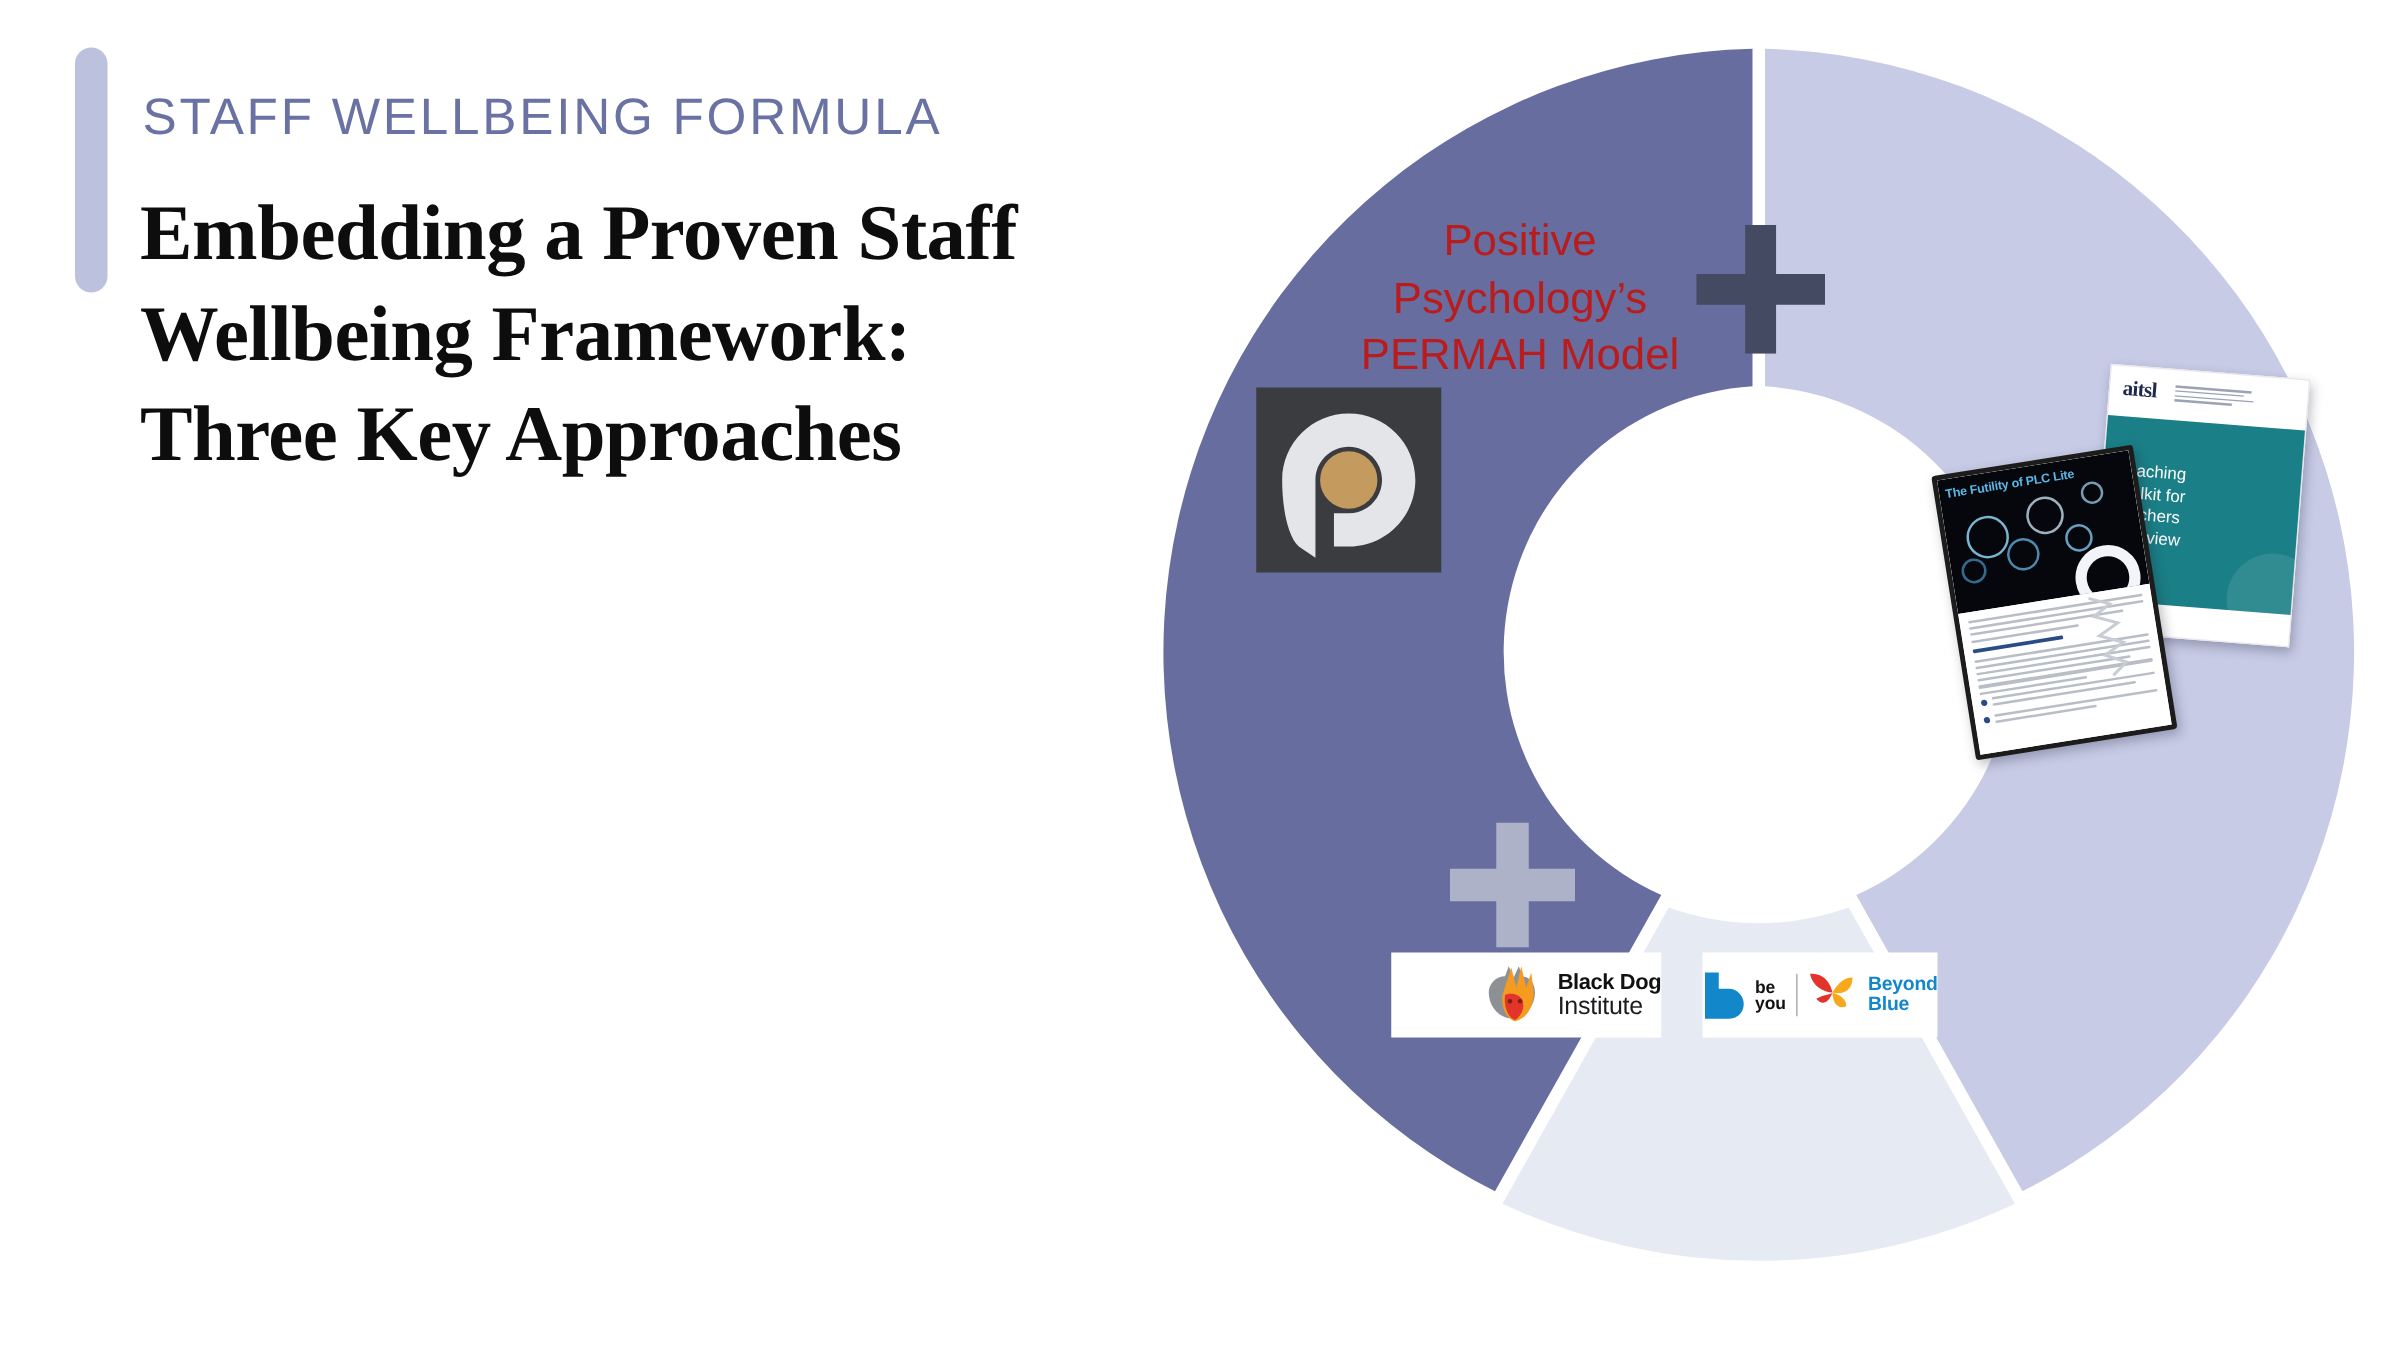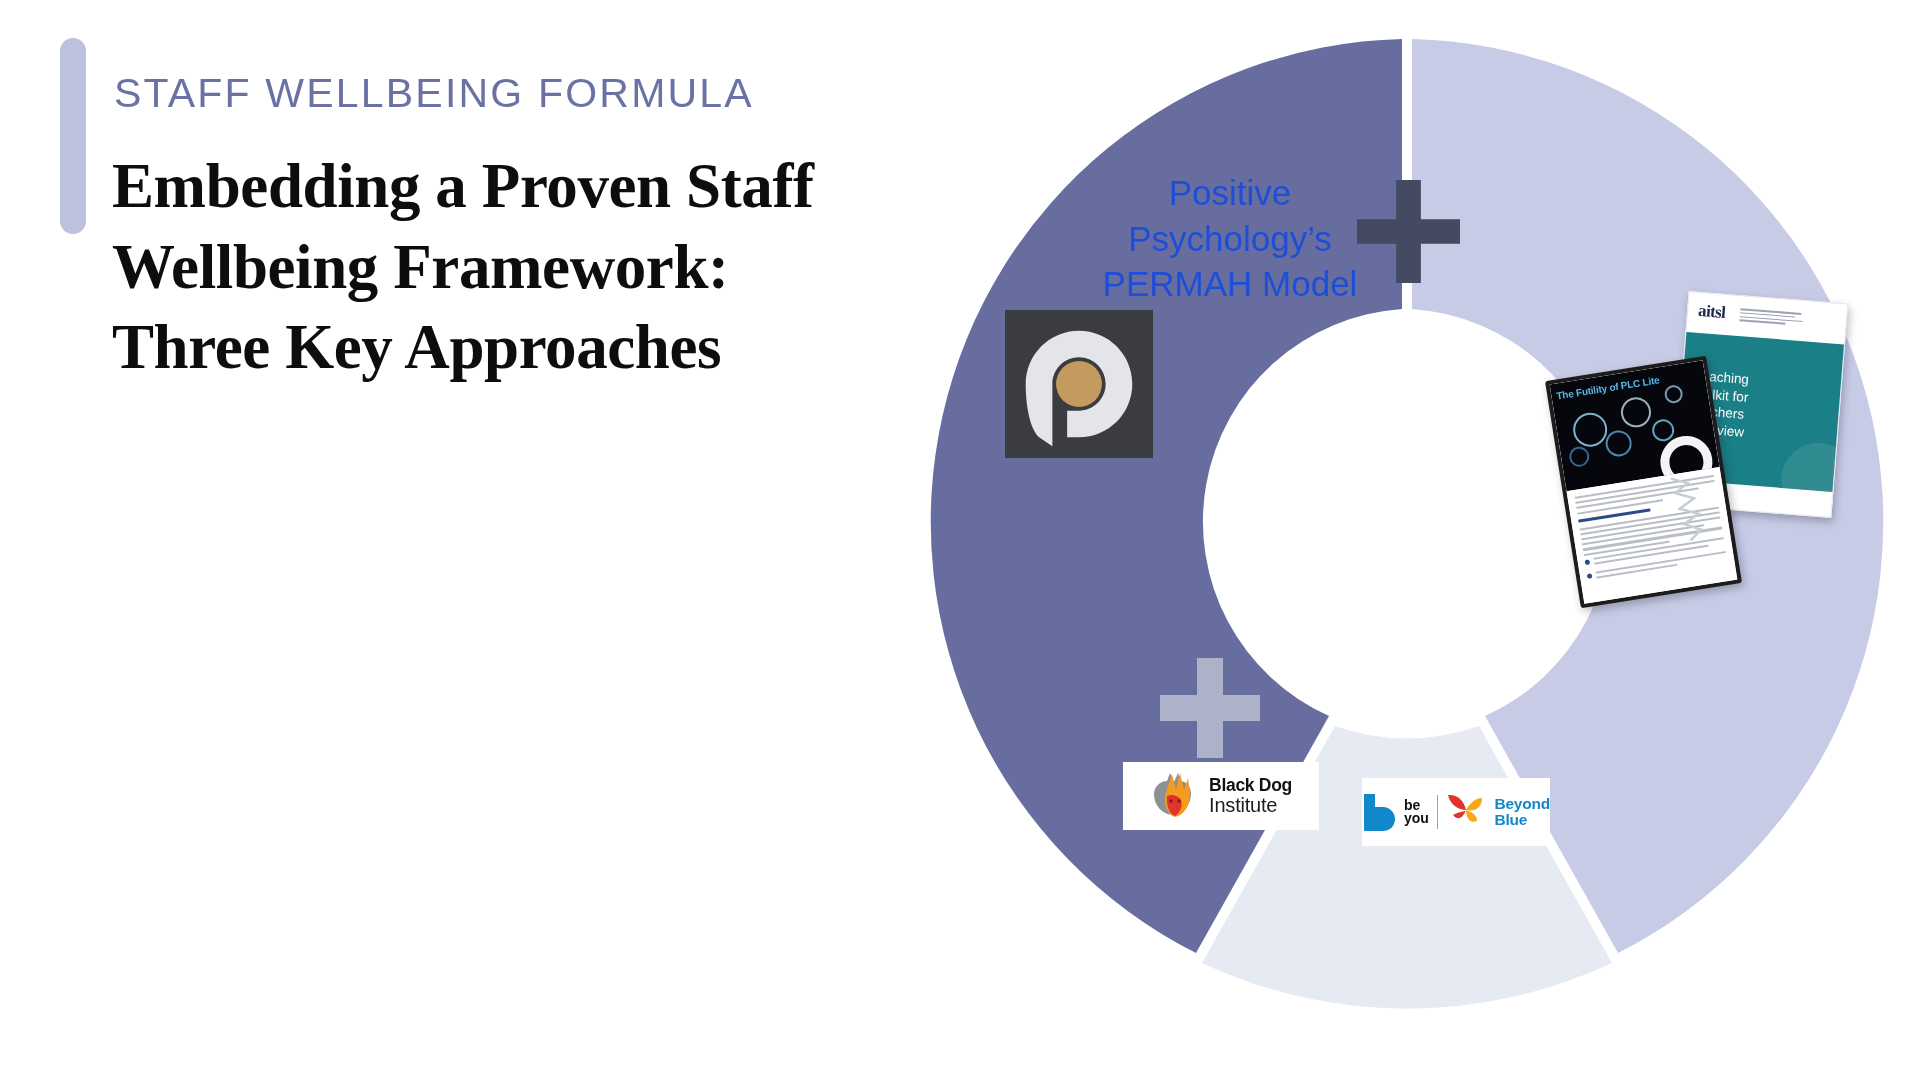--- a/index.html
+++ b/index.html
@@ -45,21 +45,21 @@
 
   
   .seg-label {
     position:absolute;
     text-align:center;
     font-family:"Liberation Sans", sans-serif;
     font-size:35px; font-weight:400;
     line-height:1.30;
     white-space:pre-line;
   }
-  .label-permah { left:168px; top:148px; width:310px; color:#1d4ed8; }
+  .label-permah { left:154px; top:148px; width:310px; color:#b91c1c; }
   .label-edu    { left:545px; top:148px; width:310px; color:#14161c; }
   .label-advice { left:338px; top:828px; width:400px; color:#14161c; }
 
   
   .plus { position:absolute; }
 
   .plus-top    { left:450px; top:158px;  width:103px; height:103px; }
   .plus-bl     { left:253px; top:636px;  width:100px; height:100px; }
 
   
@@ -142,22 +142,22 @@
   .plc-bullet { display:flex; gap:4px; margin-bottom:4px; }
   .plc-bullet .bd { flex:0 0 5px; height:5px; border-radius:50%; background:#2a4c86; margin-top:1px; }
   .plc-bullet .bl { flex:1; }
   .plc-squiggle { position:absolute; right:4px; top:2px; width:54px; height:72px; z-index:2; }
 
   
   .logo-card {
     position:absolute; background:#ffffff;
     display:flex; align-items:center; justify-content:center;
   }
-  .card-bdi { left:216px; top:740px; width:196px; height:68px; }
-  .card-by  { left:455px; top:740px; width:188px; height:68px;margin-top:16px; }
+  .card-bdi { left:206px; top:740px; width:216px; height:68px;justify-content:flex-end; }
+  .card-by  { left:455px; top:740px; width:188px; height:68px; }
 
   .bdi-row { display:flex; align-items:center; gap:7px; }
   .bdi-text { line-height:1.02; }
   .bdi-t1 { font-size:17.5px; font-weight:700; color:#111113; letter-spacing:-0.3px; }
   .bdi-t2 { font-size:20px; font-weight:400; color:#1b1c1f; letter-spacing:-0.2px; }
 
   .by-row { display:flex; align-items:center; gap:8px; }
   .by-b { font-size:0; }
   .by-text { line-height:0.96; }
   .by-t1 { font-size:14px; font-weight:700; color:#111113; }

